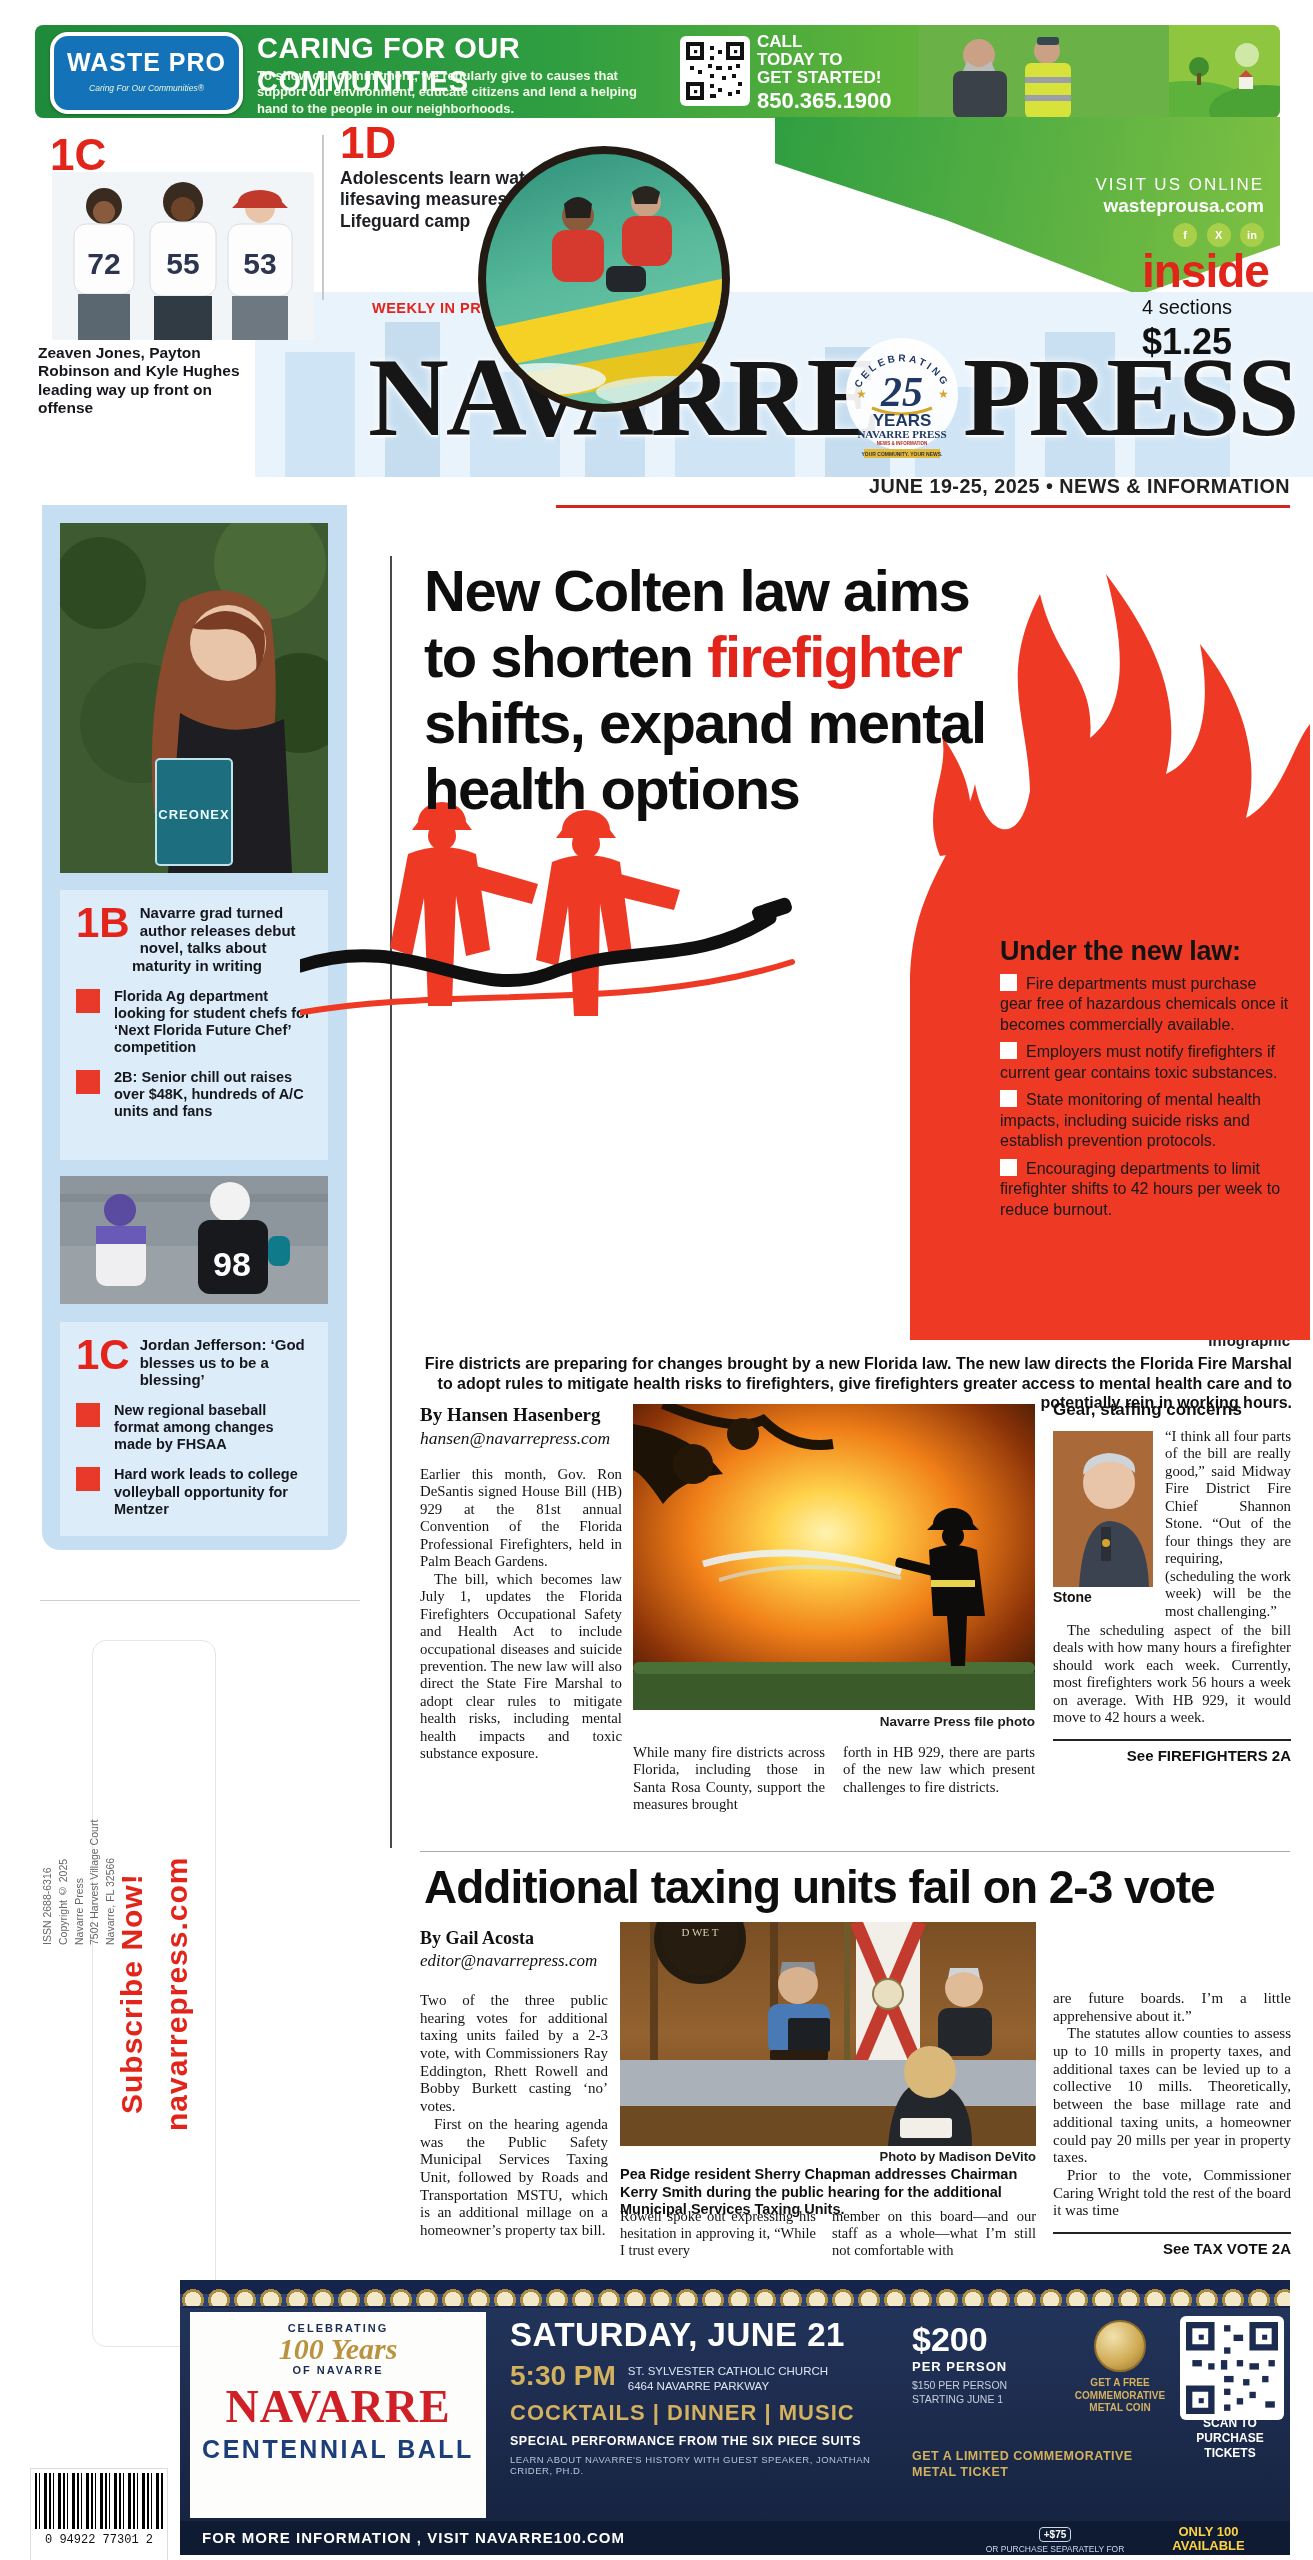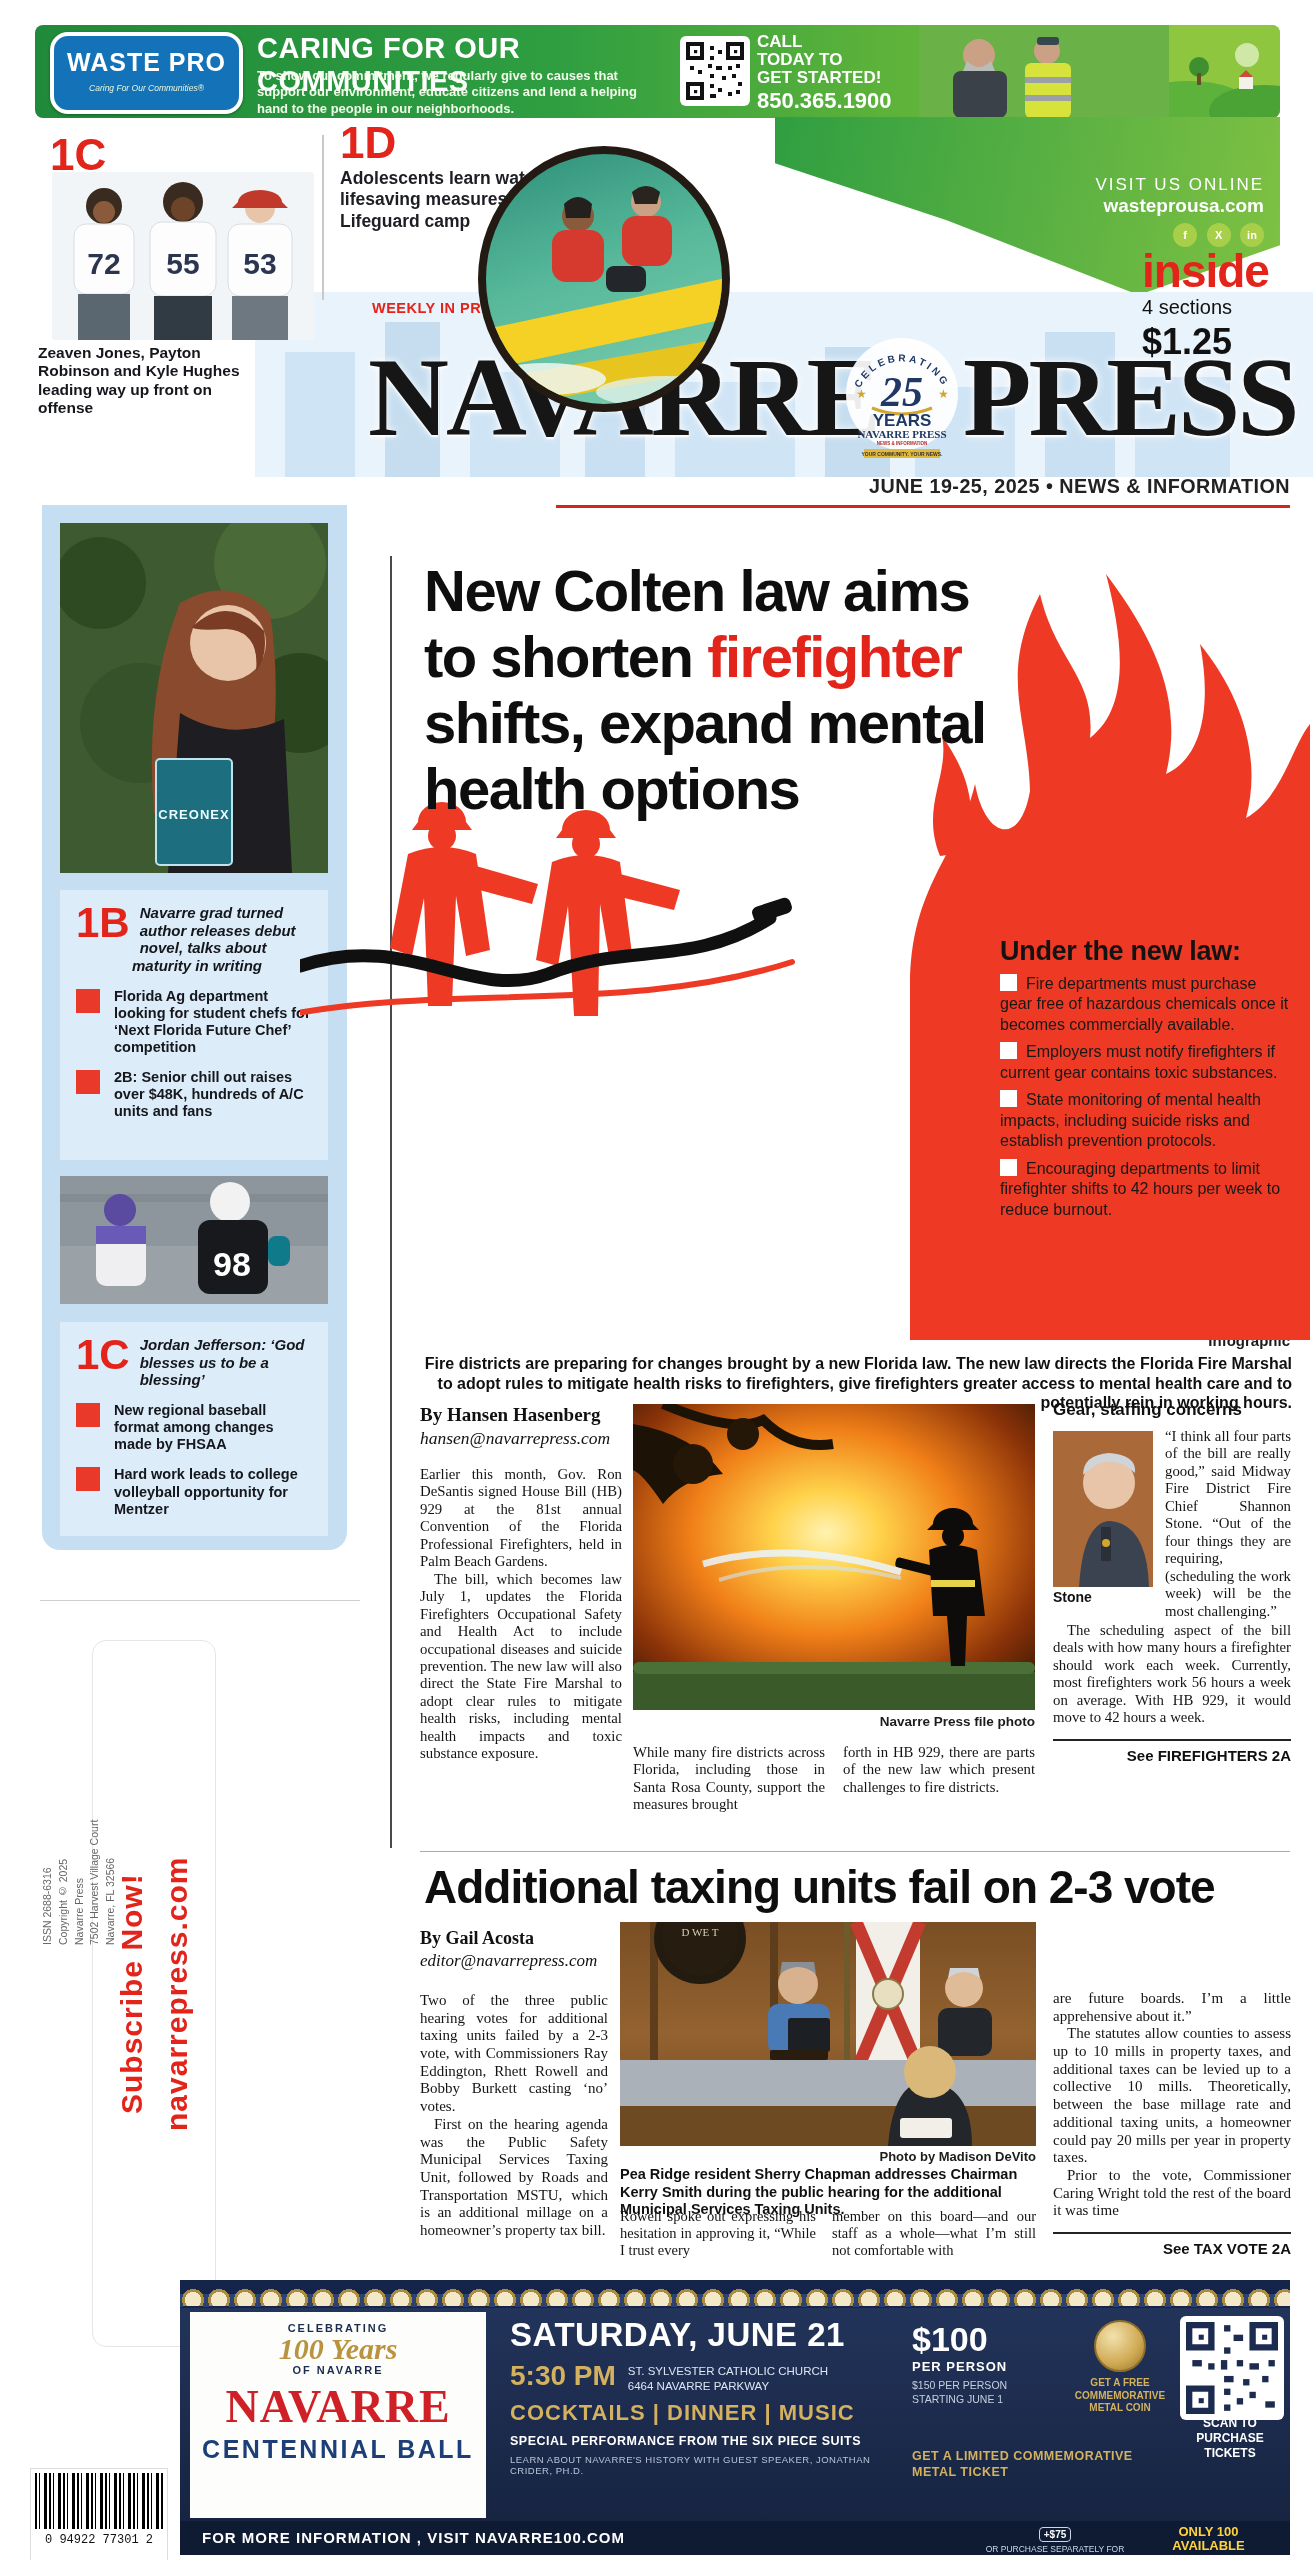--- a/index.html
+++ b/index.html
@@ -30,21 +30,21 @@
      linear-gradient(#cfe4f5,#cfe4f5) 660px 95px/100px 90px no-repeat,
      linear-gradient(#c9e0f2,#c9e0f2) 790px 40px/70px 145px no-repeat,
      linear-gradient(#cfe4f5,#cfe4f5) 880px 85px/95px 100px no-repeat,
      #e9f3fb;}
   .masthead{font-family:"Liberation Serif",serif;font-weight:700;font-size:112px;line-height:1;color:#161616;
             letter-spacing:-3px;text-shadow:0 0 8px #ffffff,0 2px 2px rgba(255,255,255,.9);}
   
   .sb-panel{background:#c5def1;border-radius:0 0 18px 18px;}
   .sb-box{background:#dcecf9;padding:14px 16px;}
   .sb-num{float:left;color:#e2241b;font-weight:800;font-size:42px;line-height:.9;margin-right:10px;}
-  .sb-lead{font-weight:700;font-size:15px;line-height:1.18;color:#15171c;font-style:italic;}
+  .sb-lead{font-weight:700;font-size:15px;line-height:1.18;color:#15171c;}
   .sb-item{margin-top:13px;font-weight:700;font-size:14.5px;line-height:1.18;color:#15171c;position:relative;padding-left:38px;}
   .sb-sq{position:absolute;left:0;top:1px;width:24px;height:24px;background:#e8392b;}
   
   .hl{font-weight:700;font-size:58px;line-height:1.14;letter-spacing:-1.5px;color:#0e0e0e;}
   .law-title{font-weight:800;font-size:27px;color:#131313;letter-spacing:-.3px;}
   .law-li{font-size:16px;line-height:1.28;color:#181818;font-weight:500;margin-top:7px;}
   .chk{display:inline-block;width:17px;height:17px;background:#fff;margin-right:9px;vertical-align:-2px;}
   .body-t{font-family:"Liberation Serif",serif;font-size:14.8px;line-height:1.18;color:#141414;}
   .body-t p{margin:0;}
   .body-t p + p{text-indent:14px;}
@@ -504,21 +504,21 @@
           <div>ST. SYLVESTER CATHOLIC CHURCH</div>
           <div>6464 NAVARRE PARKWAY</div>
         </div>
       </div>
       <div class="gold" style="font-weight:800;font-size:22px;letter-spacing:1px;margin-top:6px;">COCKTAILS | DINNER | MUSIC</div>
       <div style="color:#fff;font-weight:700;font-size:12.5px;letter-spacing:.5px;margin-top:8px;">SPECIAL PERFORMANCE FROM THE SIX PIECE SUITS</div>
       <div style="color:#b9c4da;font-size:9.5px;letter-spacing:.5px;margin-top:6px;">LEARN ABOUT NAVARRE'S HISTORY WITH GUEST SPEAKER, JONATHAN CRIDER, PH.D.</div>
     </div>
 
     <div class="abs" style="left:732px;top:40px;width:150px;">
-      <span style="color:#fff;font-weight:800;font-size:34px;">$100</span>
+      <span style="color:#fff;font-weight:800;font-size:34px;">$200</span>
       <div style="color:#fff;font-weight:700;font-size:13px;letter-spacing:1px;">PER PERSON</div>
       <div style="color:#c6cfdd;font-size:10.5px;margin-top:5px;width:120px;line-height:1.3;">$150 PER PERSON STARTING JUNE 1</div>
     </div>
     <div class="abs" style="left:888px;top:40px;width:104px;text-align:center;">
       <div class="coin" style="margin:0 auto;"></div>
       <div class="gold" style="font-weight:700;font-size:10px;line-height:1.25;margin-top:5px;">GET A FREE COMMEMORATIVE METAL COIN</div>
     </div>
     <div class="abs gold" style="left:732px;top:168px;width:250px;font-weight:700;font-size:12.5px;letter-spacing:.5px;line-height:1.3;">GET A LIMITED COMMEMORATIVE METAL TICKET</div>
 
     <div class="abs qrbox" style="left:1000px;top:36px;width:92px;height:92px;">

